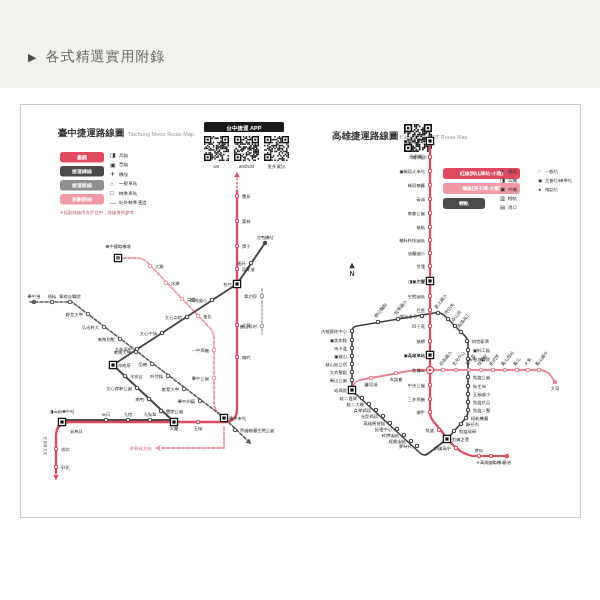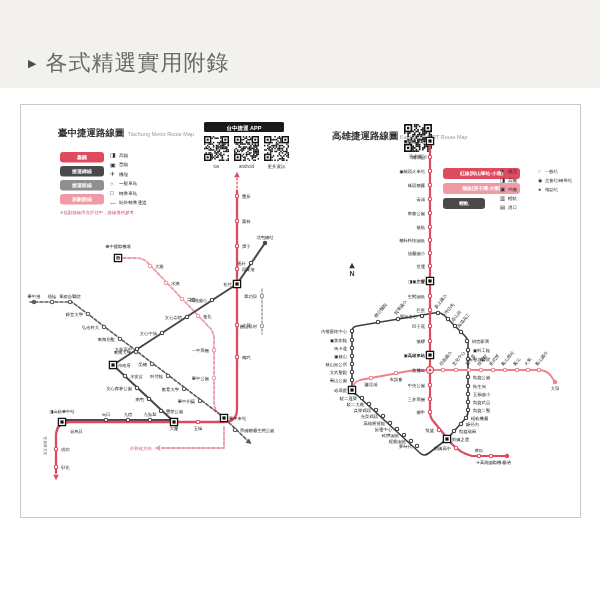--- a/index.html
+++ b/index.html
@@ -1,20 +1,20 @@
 <!DOCTYPE html>
 <html><head>
 <meta charset="utf-8">
 <style>
   html,body{margin:0;padding:0;}
   body{width:600px;height:600px;position:relative;background:#ffffff;font-family:"Liberation Sans",sans-serif;overflow:hidden;}
   .band{position:absolute;left:0;top:0;width:600px;height:88px;background:#f2f1ee;}
   .header{position:absolute;left:28px;top:48px;display:flex;align-items:center;gap:9px;color:#6a6a6a;}
   .header .arr{font-size:11px;color:#4a4a4a;}
-  .header .ttl{font-size:22px;letter-spacing:1px;}
+  .header .ttl{font-size:14px;letter-spacing:1px;}
   .frame{position:absolute;left:20px;top:104px;width:561px;height:414px;background:#fff;border:1px solid #c9c9c9;box-sizing:border-box;}
   svg#scene{position:absolute;left:0;top:0;width:600px;height:600px;}
   svg text{font-family:"Liberation Sans","DejaVu Sans",sans-serif;}
   .tzh{font-size:9.5px;font-weight:bold;fill:#333;}
   .ten{font-size:5.5px;fill:#999;}
   .qrlab{font-size:4.5px;fill:#444;text-anchor:middle;}
   .barlab{font-size:5.5px;fill:#fff;text-anchor:middle;font-weight:bold;}
   .note{font-size:4.4px;fill:#c0566b;}
 </style>
 </head>

